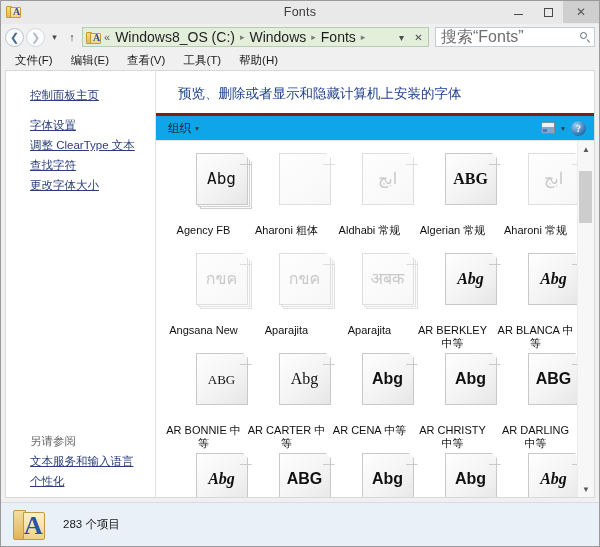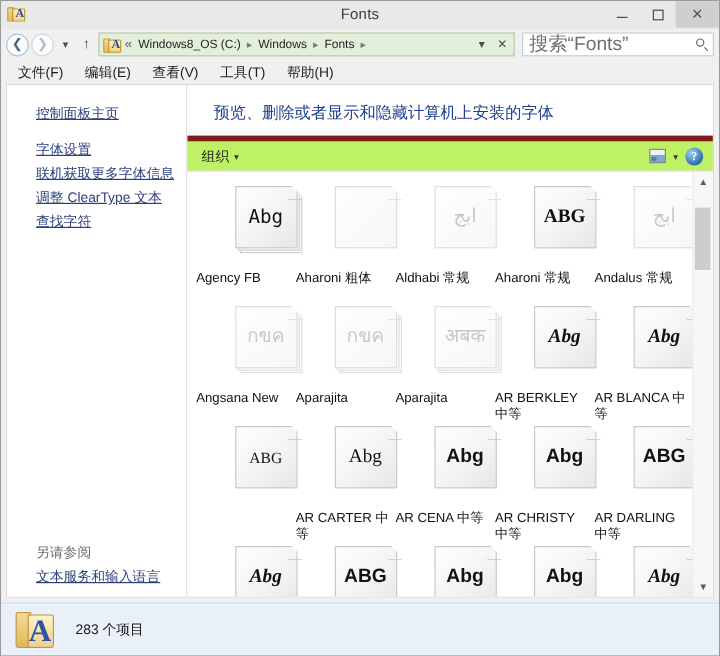--- a/index.html
+++ b/index.html
@@ -78,21 +78,21 @@
     width:16px;height:20px;display:flex;align-items:center;justify-content:center;
     font-size:11px;color:#3a3a3a;flex:none;
   }
   .addressbar{
     flex:1;height:20px;background:#e3eedb;
     border:1px solid #b6ccb0;box-sizing:border-box;
     display:flex;align-items:center;padding:0 1px 0 3px;min-width:0;
   }
   .addr-icon{width:14px;height:14px;position:relative;margin-right:3px;flex:none;}
   .crumbs{display:flex;align-items:center;flex:1;min-width:0;overflow:hidden;white-space:nowrap;}
-  .crumb{font-size:10px;color:#1f1f1f;padding:0 2px;}
+  .crumb{font-size:14px;color:#1f1f1f;padding:0 2px;}
   .crumb.chev{color:#7b7b7b;font-size:9px;padding:0 3px;}
   .crumb.dchev{color:#5b5b5b;font-size:11px;padding:0 3px 0 1px;}
   .addr-right{display:flex;align-items:center;flex:none;}
   .addr-btn{
     width:17px;height:18px;display:flex;align-items:center;justify-content:center;
     color:#4c4c4c;font-size:10px;
   }
   .searchbox{
     width:160px;height:20px;background:#fff;border:1px solid #c4cdd6;
     box-sizing:border-box;display:flex;align-items:center;padding:0 3px 0 5px;
@@ -140,26 +140,26 @@
   .side-head{
     font-size:11.5px;color:#6d6d6d;padding:3px 0 3px 24px;line-height:14px;font-family:Liberation Serif, serif;
   }
   
   .main{
     flex:1;min-width:0;display:flex;flex-direction:column;background:#fff;
   }
   .main-head{
     padding:14px 0 10px 22px;
     font-size:13.5px;color:#21408f;
-    border-bottom:5px solid #7f1d1d;
+    border-bottom:3px solid #7f1d1d;
   }
   .toolbar{
     height:24px;min-height:24px;display:flex;align-items:center;
     padding:0 8px 0 12px;border-bottom:1px solid #e4e4e4;
-    background:#bef264;
+    background:#0ea5e9;
   }
   .tb-item{font-size:11.5px;color:#1b1b1b;display:flex;align-items:center;gap:4px;}
   .tb-caret{font-size:8px;color:#3b3b3b;}
   .tb-right{margin-left:auto;display:flex;align-items:center;gap:6px;}
   .view-icon{
     width:14px;height:12px;border:1px solid #7a8b9c;box-sizing:border-box;
     background:linear-gradient(180deg,#eaf2fa 0 45%,#7fa8cf 45% 100%);
     position:relative;
   }
   .view-icon:after{
@@ -211,21 +211,21 @@
   .sample{
     position:absolute;z-index:4;left:0;top:0;width:52px;height:52px;
     display:flex;align-items:center;justify-content:center;
     font-size:16px;color:#111;line-height:1;text-align:center;
   }
   .tile.dim .page{background:linear-gradient(140deg,#fefefe,#f7f7f7);border-color:#dedede;}
   .tile.dim .stack1,.tile.dim .stack2{border-color:#e2e2e2;}
   .tile.dim .sample{color:#c8c8c8;}
   .tile.dim .foldline{border-color:#dedede;}
   .label{
-    margin-top:5px;font-size:11px;color:#101010;
+    margin-top:5px;font-size:11px;color:#101010;text-align:center;
     line-height:13px;width:80px;word-wrap:break-word;
   }
   .s-serif{font-family:"Liberation Serif","DejaVu Serif",serif;}
   .s-mono{font-family:"DejaVu Sans Mono",monospace;}
   .s-ital{font-style:italic;font-family:"Liberation Serif","DejaVu Serif",serif;font-weight:bold;}
   .s-bold{font-weight:bold;}
   .s-small{font-size:13px;}
   
   .vscroll{
     width:16px;flex:none;background:#f7f7f7;border-left:1px solid #ececec;
@@ -339,26 +339,27 @@
     <div class="menu-item">工具(T)</div>
     <div class="menu-item">帮助(H)</div>
   </div>
 
   <div class="content">
     <div class="panes">
 
       <div class="sidebar">
         <div class="side-link home">控制面板主页</div>
         <div class="side-link">字体设置</div>
-        <div class="side-link">联机获取更多字体信息</div>
         <div class="side-link">调整 ClearType 文本</div>
         <div class="side-link">查找字符</div>
+        <div class="side-link">更改字体大小</div>
         <div class="side-spacer"></div>
         <div class="side-head">另请参阅</div>
         <div class="side-link">文本服务和输入语言</div>
+        <div class="side-link">个性化</div>
       </div>
 
       <div class="main">
         <div class="main-head">预览、删除或者显示和隐藏计算机上安装的字体</div>
 
         <div class="toolbar">
           <div class="tb-item">
             <span>组织</span>
             <span class="tb-caret">▾</span>
           </div>
@@ -399,30 +400,30 @@
                 </div>
                 <div class="label">Aldhabi 常规</div>
               </div>
               <div class="tile">
                 <div class="sheet">
                   <div class="page"></div>
                   <div class="fold"></div>
                   <div class="foldline"></div>
                   <div class="sample s-serif s-bold">ABG</div>
                 </div>
+                <div class="label">Algerian 常规</div>
+              </div>
+              <div class="tile dim">
+                <div class="sheet">
+                  <div class="page"></div>
+                  <div class="fold"></div>
+                  <div class="foldline"></div>
+                  <div class="sample s-serif">ابج</div>
+                </div>
                 <div class="label">Aharoni 常规</div>
-              </div>
-              <div class="tile dim">
-                <div class="sheet">
-                  <div class="page"></div>
-                  <div class="fold"></div>
-                  <div class="foldline"></div>
-                  <div class="sample s-serif">ابج</div>
-                </div>
-                <div class="label">Andalus 常规</div>
               </div>
               <div class="tile dim">
                 <div class="sheet">
                   <div class="stack1"></div>
                   <div class="stack2"></div>
                   <div class="page"></div>
                   <div class="fold"></div>
                   <div class="foldline"></div>
                   <div class="sample s-serif">กขค</div>
                 </div>
@@ -468,20 +469,21 @@
                 </div>
                 <div class="label">AR BLANCA 中等</div>
               </div>
               <div class="tile">
                 <div class="sheet">
                   <div class="page"></div>
                   <div class="fold"></div>
                   <div class="foldline"></div>
                   <div class="sample s-serif s-small">ABG</div>
                 </div>
+                <div class="label">AR BONNIE 中等</div>
               </div>
               <div class="tile">
                 <div class="sheet">
                   <div class="page"></div>
                   <div class="fold"></div>
                   <div class="foldline"></div>
                   <div class="sample s-serif">Abg</div>
                 </div>
                 <div class="label">AR CARTER 中等</div>
               </div>

